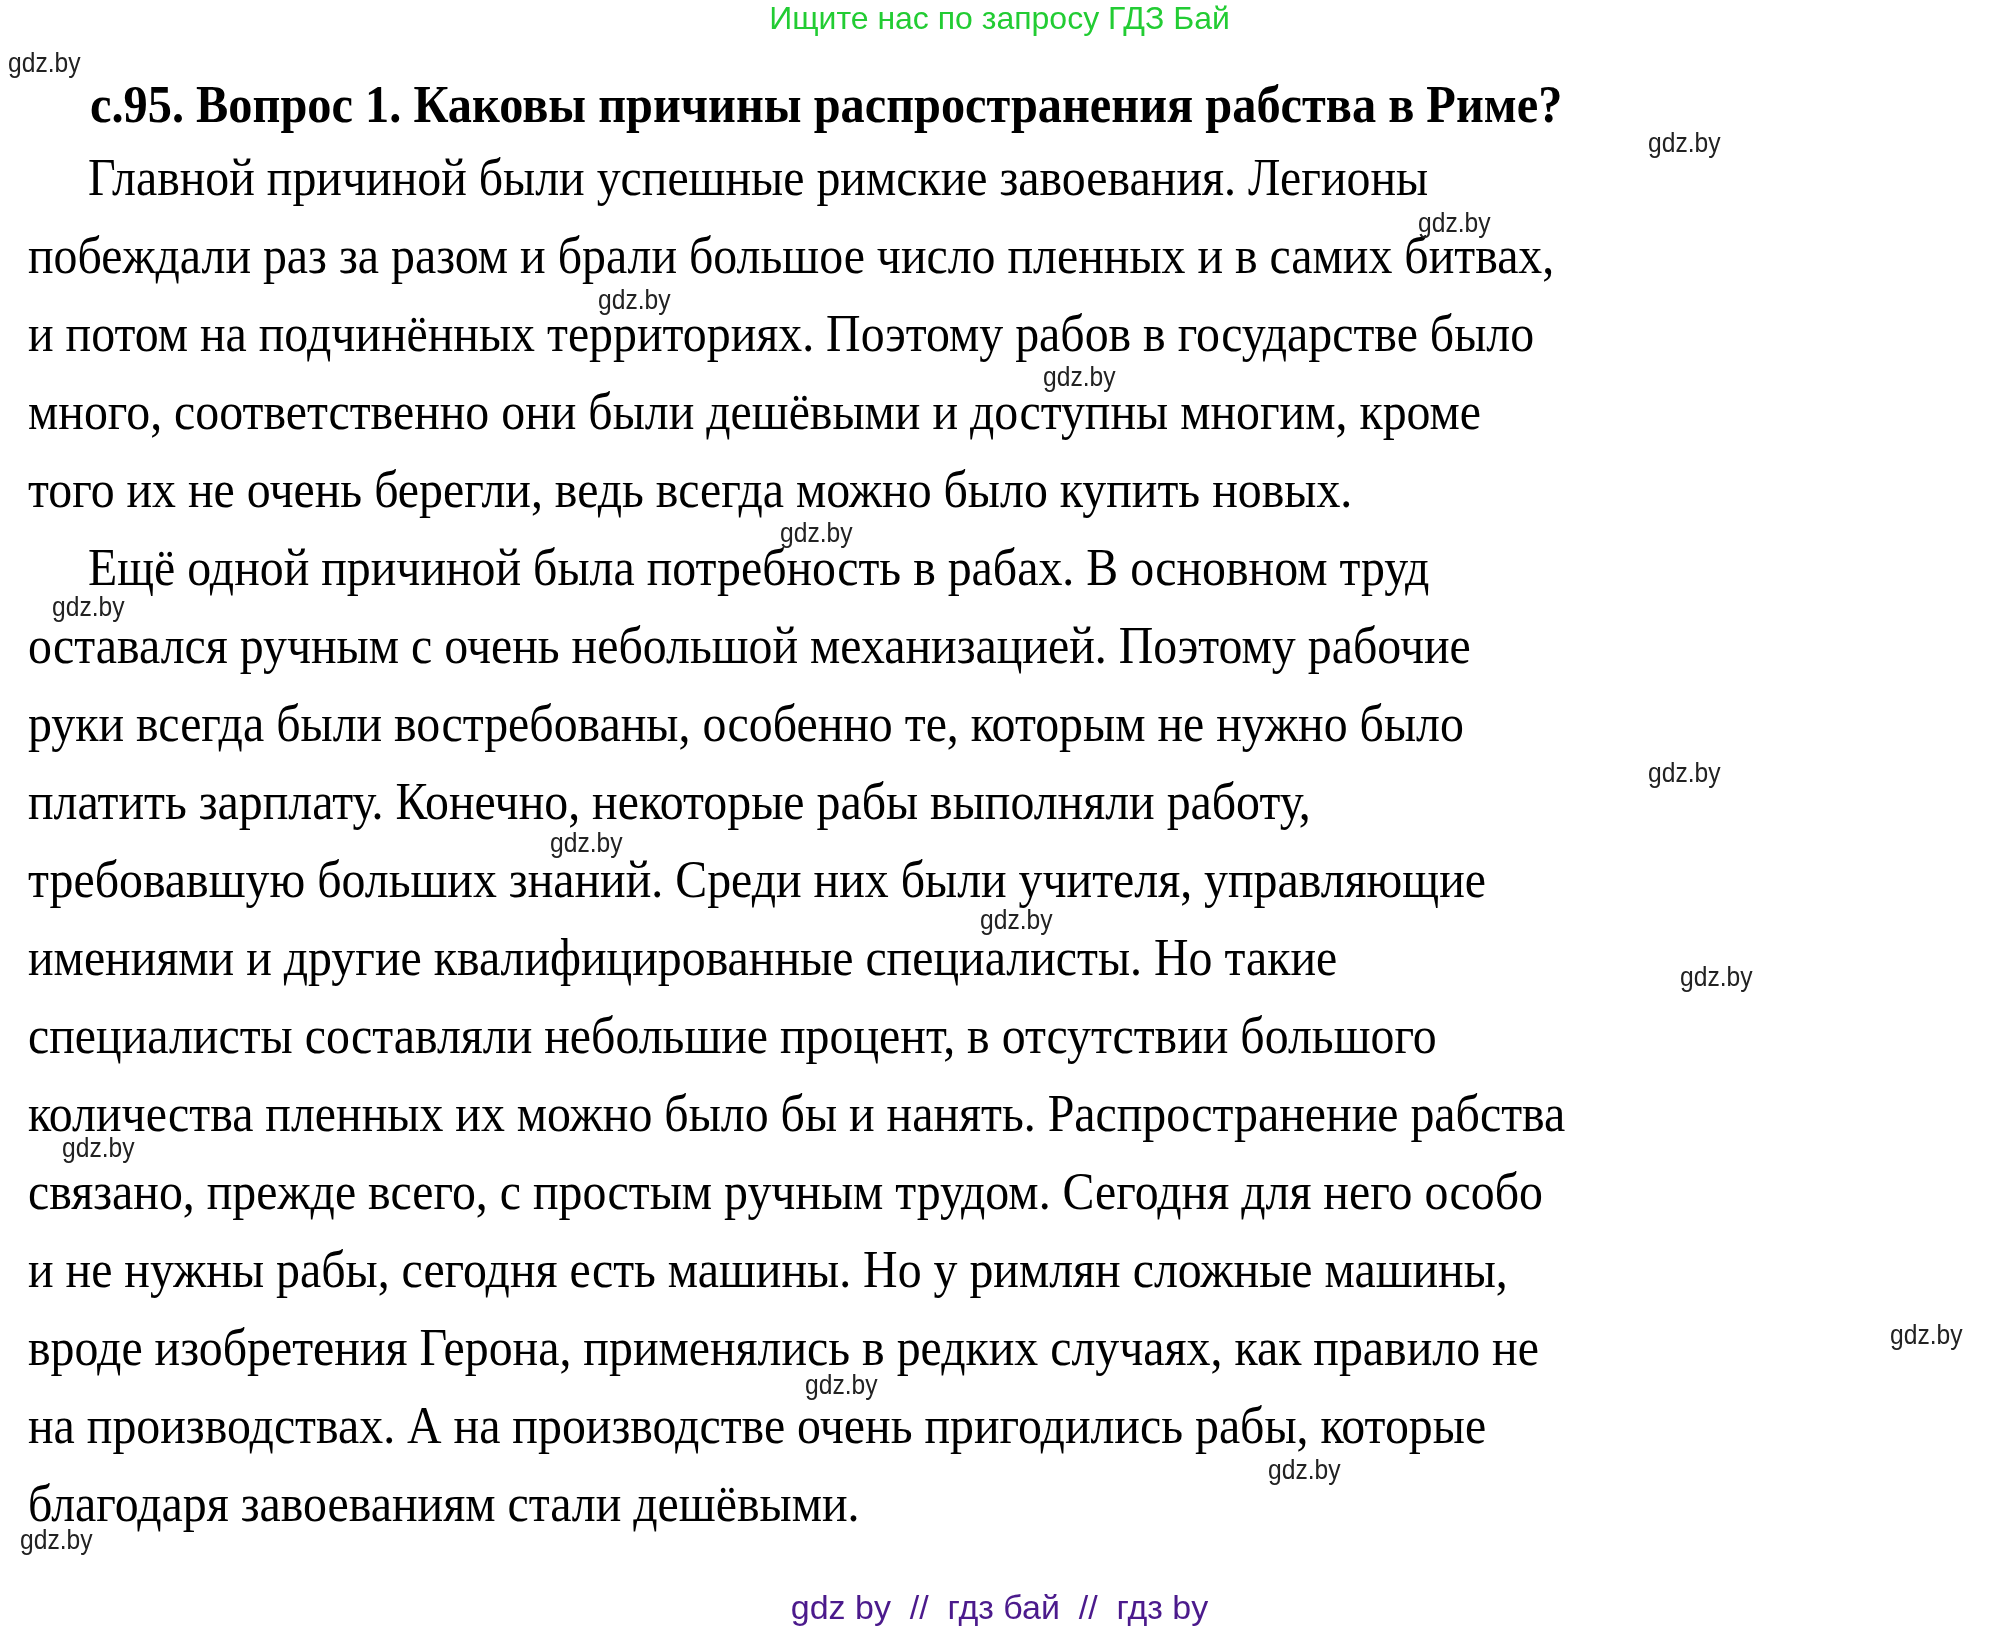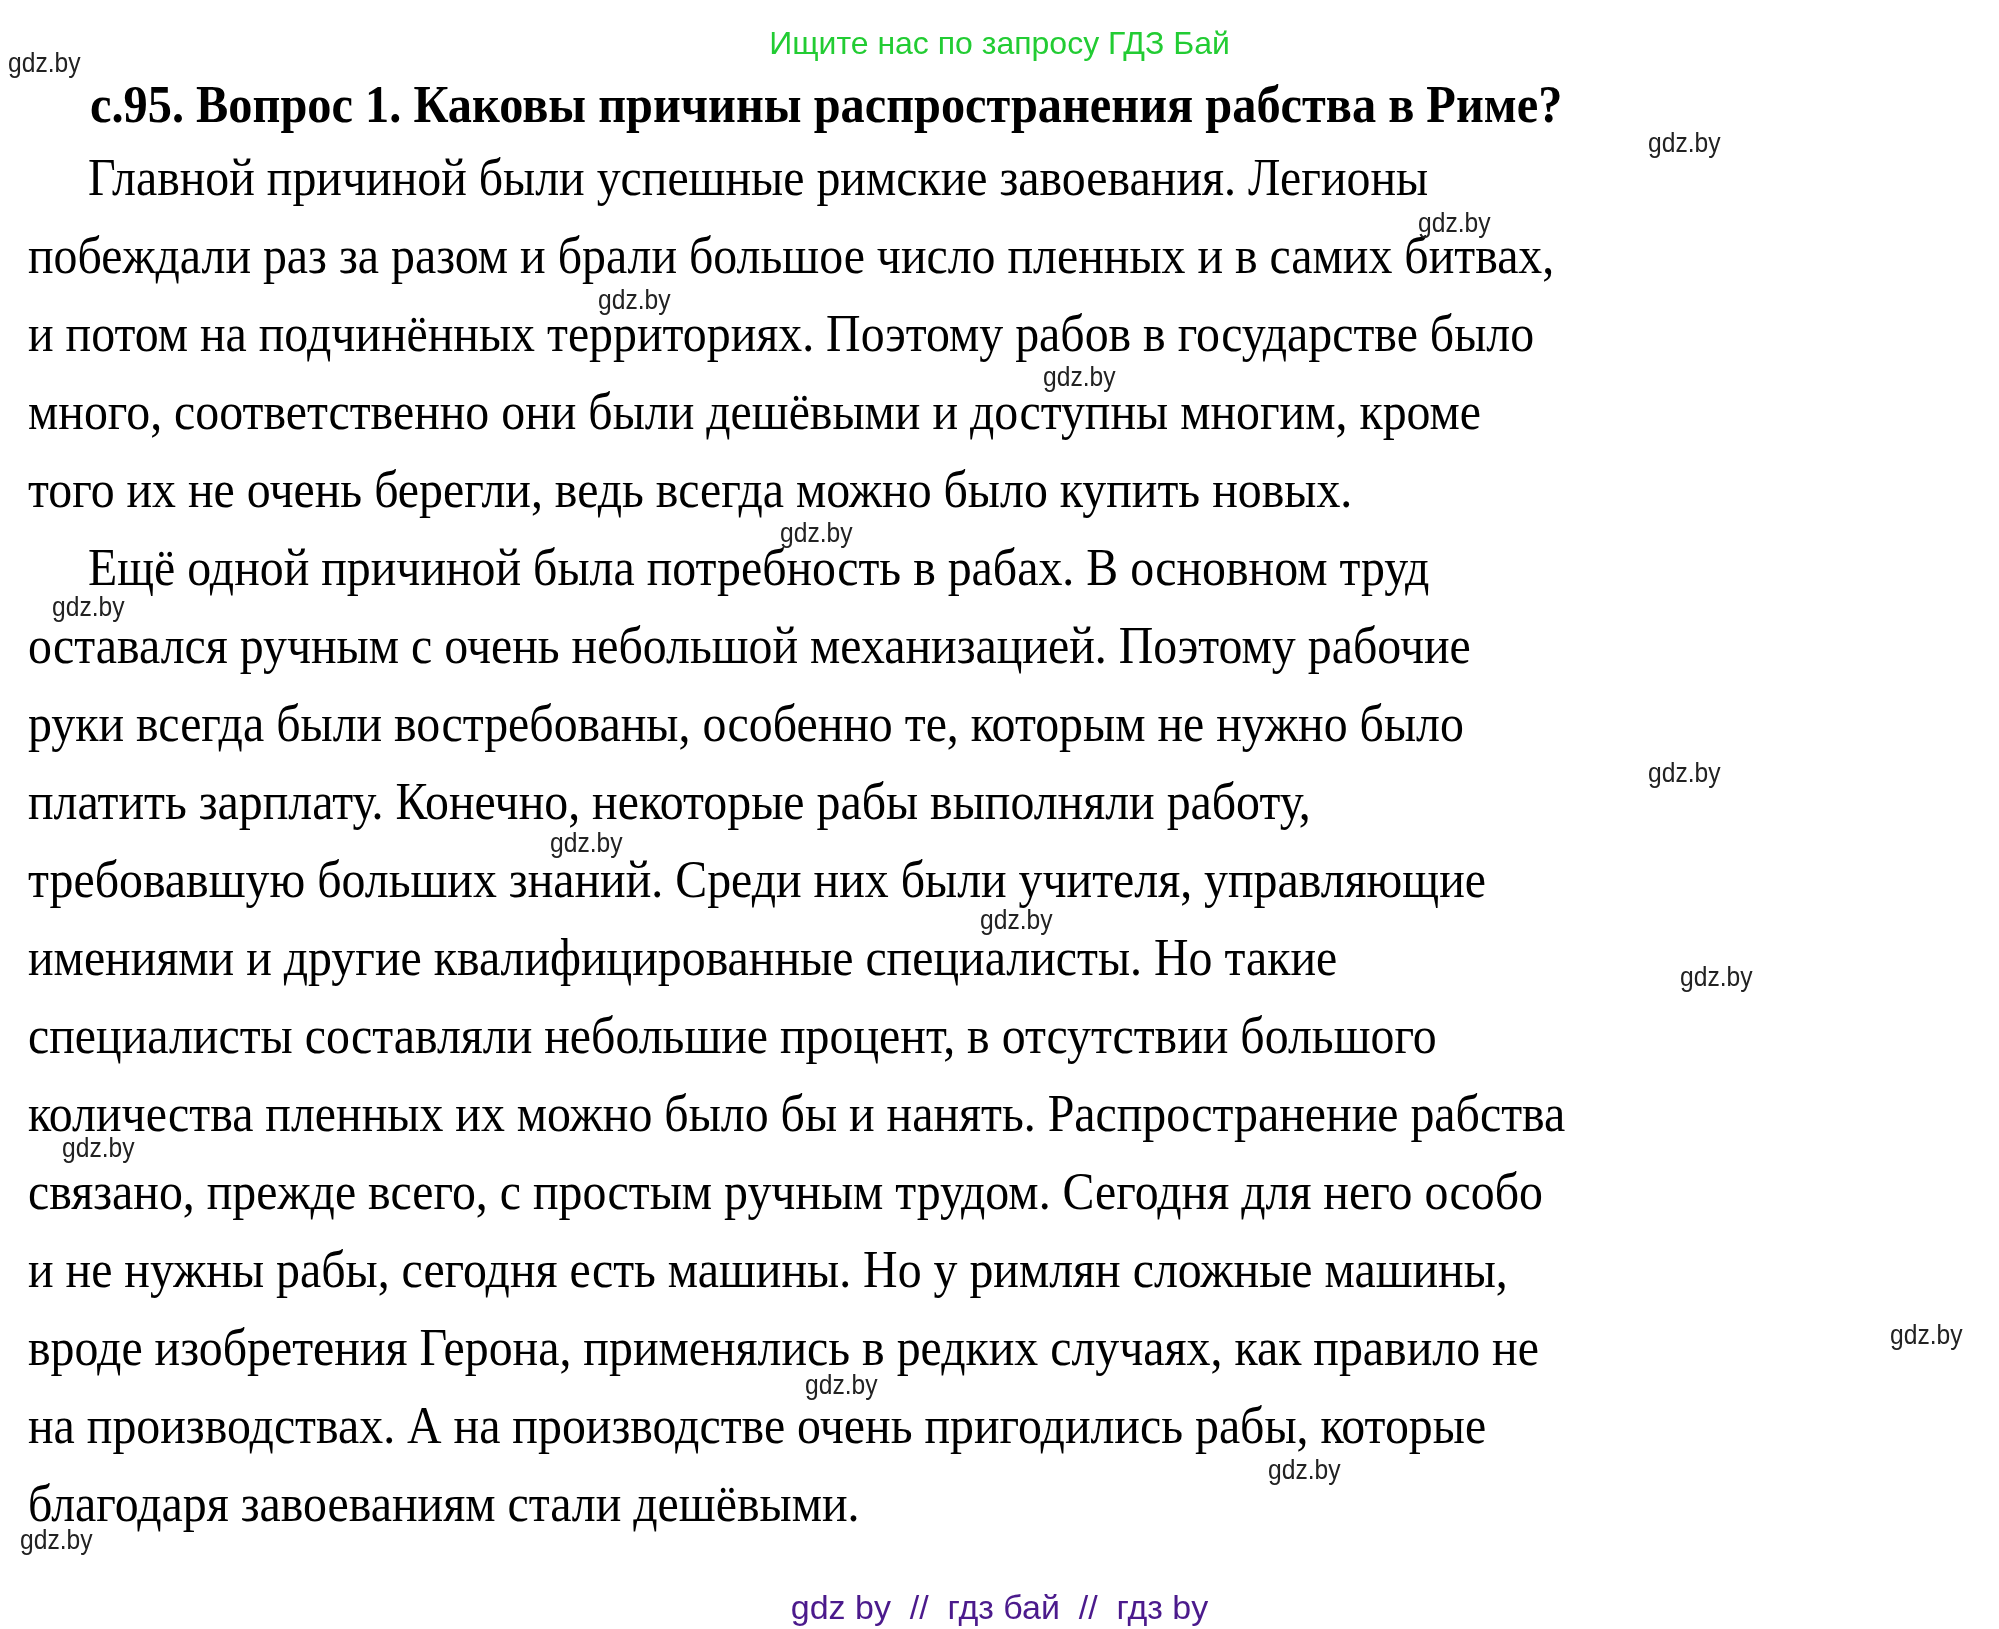--- a/index.html
+++ b/index.html
@@ -67,21 +67,21 @@
       font-family: "Liberation Sans", sans-serif;
       font-size: 34px;
       line-height: 38px;
       color: #4b1a8c;
       white-space: pre;
     }
   </style>
 </head>
 <body>
 
-<div class="top-banner" style="top:0px;margin-top:25px;">Ищите нас по запросу ГДЗ Бай</div>
+<div class="top-banner" style="top:0px;">Ищите нас по запросу ГДЗ Бай</div>
 
 <div class="heading">с.95. Вопрос 1. Каковы причины распространения рабства в Риме?</div>
 
 <div>
   <div class="line indent" style="top:148px;">Главной причиной были успешные римские завоевания. Легионы</div>
   <div class="line" style="top:226px;">побеждали раз за разом и брали большое число пленных и в самих битвах,</div>
   <div class="line" style="top:304px;">и потом на подчинённых территориях. Поэтому рабов в государстве было</div>
   <div class="line" style="top:382px;">много, соответственно они были дешёвыми и доступны многим, кроме</div>
   <div class="line" style="top:460px;">того их не очень берегли, ведь всегда можно было купить новых.</div>
 </div>

